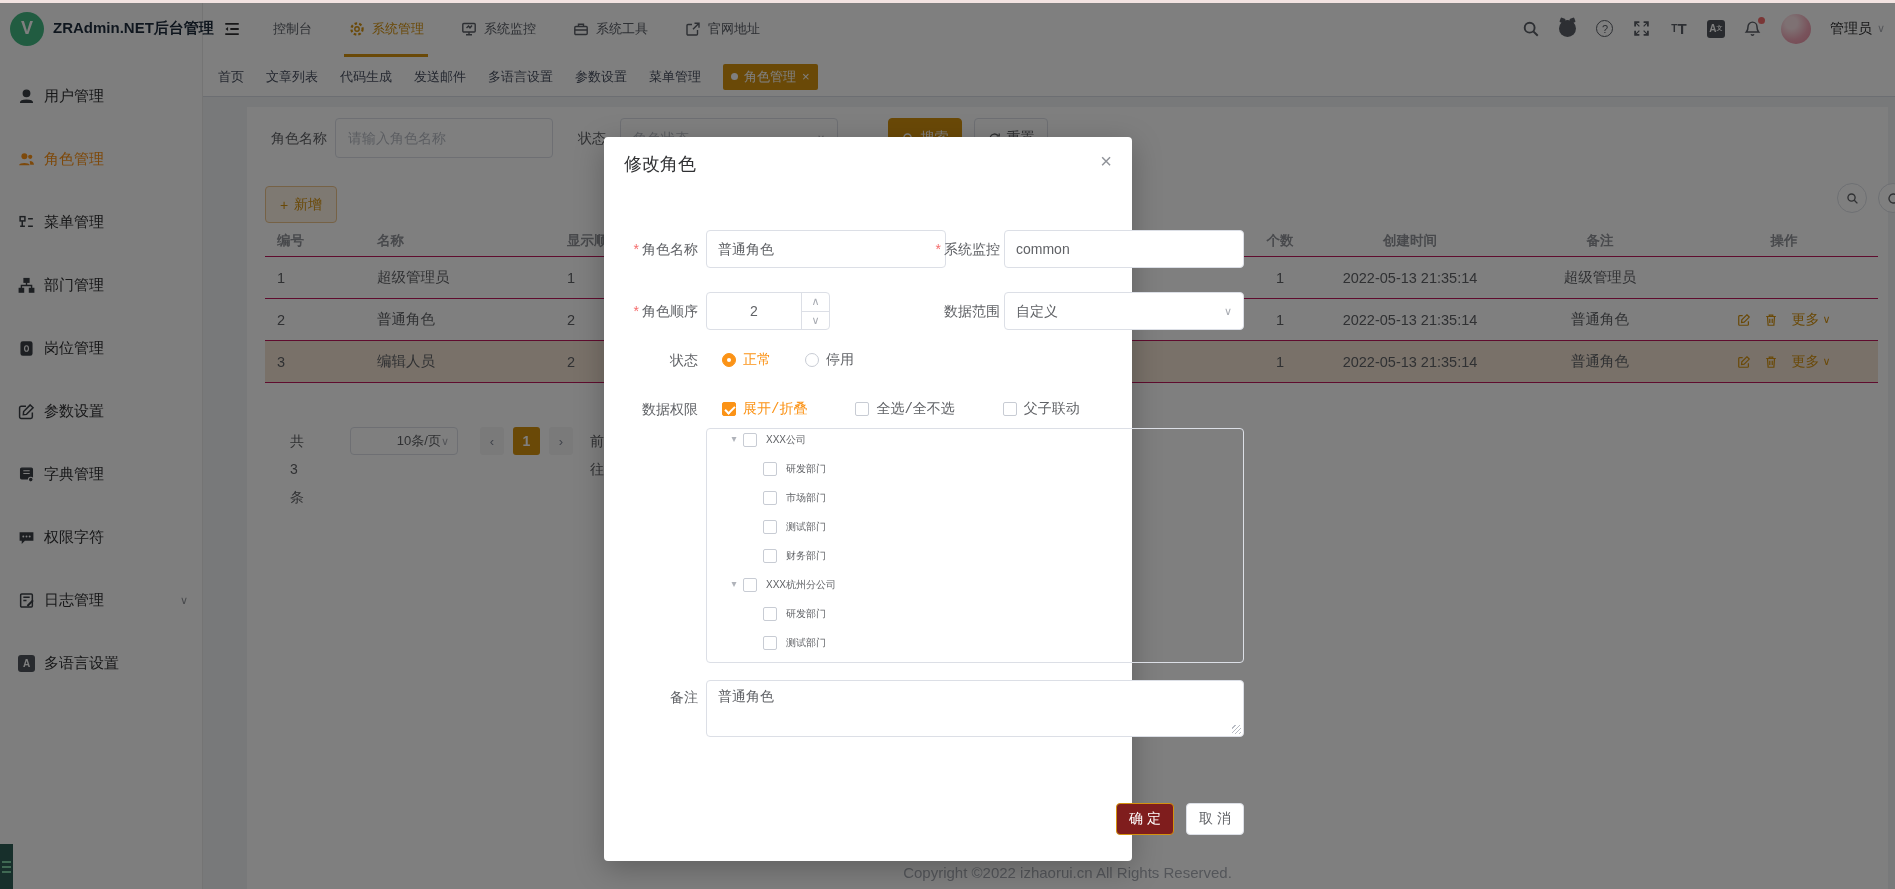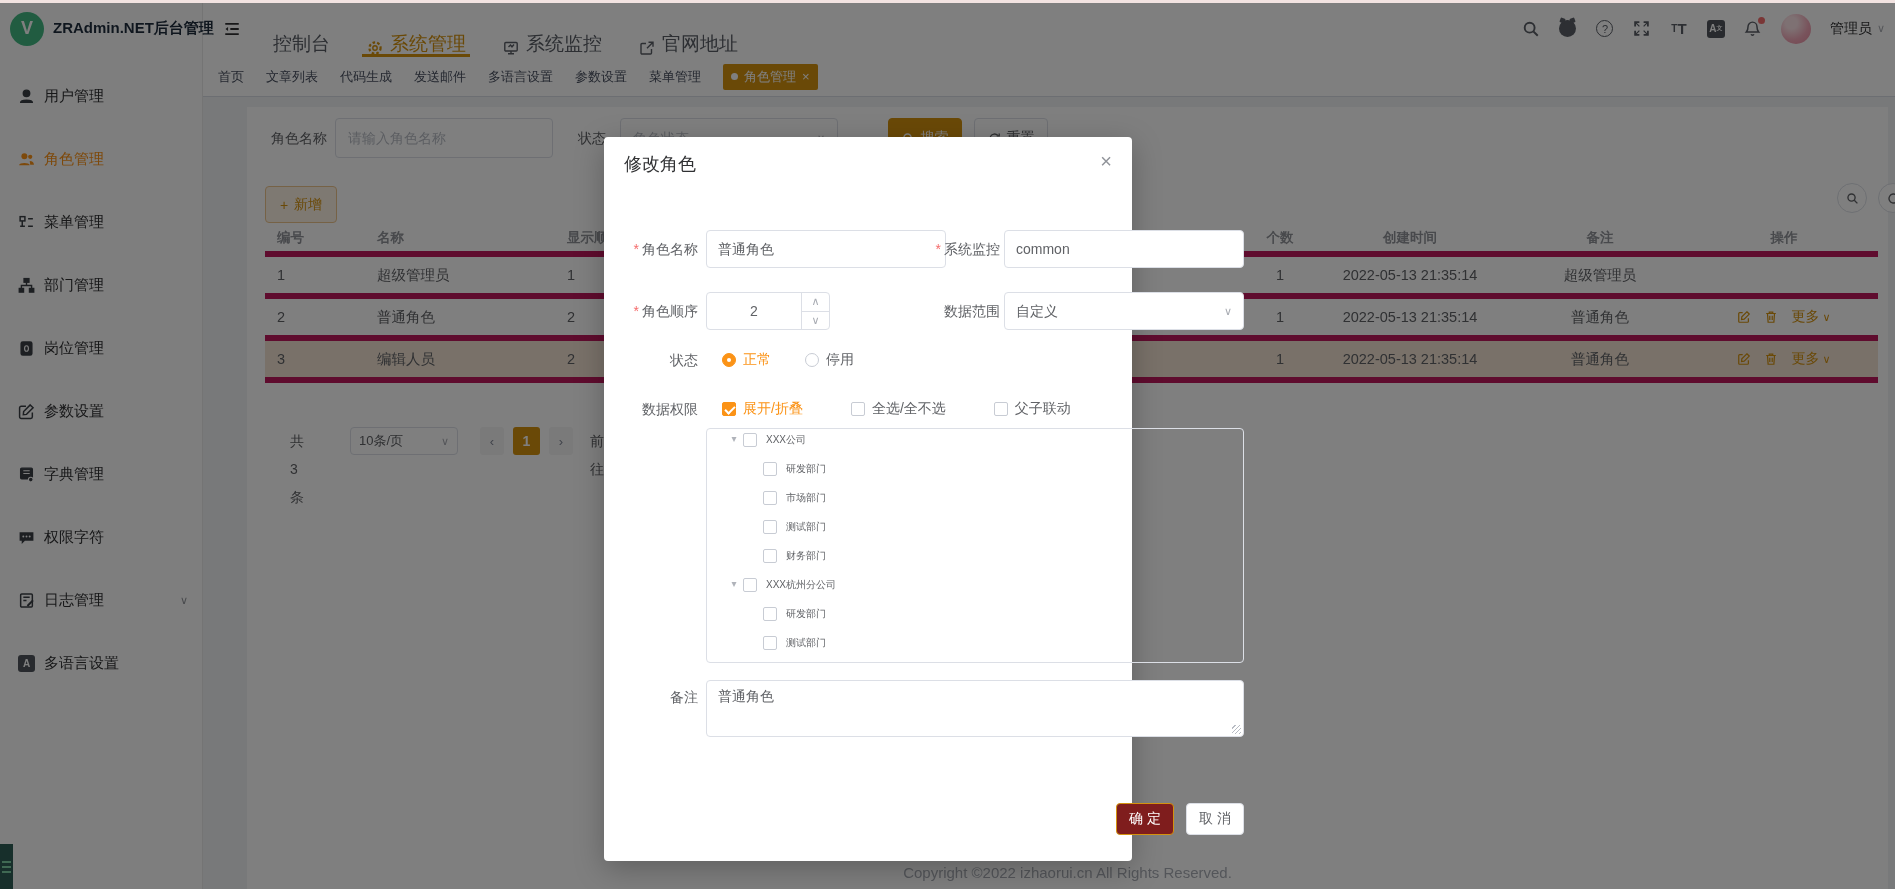--- a/index.html
+++ b/index.html
@@ -18,21 +18,21 @@
   .menu-item { height:63px; display:flex; align-items:center; padding-left:18px; gap:9px; font-size:15px; color:#303133; position:relative; cursor:pointer; }
   .menu-item .mi { width:17px; height:17px; flex:0 0 auto; color:#3a3f45; display:flex; align-items:center; justify-content:center; }
   .menu-item.active, .menu-item.active .mi { color:#fb9317; }
   .menu-item .sub-arrow { position:absolute; right:14px; color:#909399; font-size:11px; }
   .dark-sq { width:17px; height:17px; background:#50555c; color:#fff; border-radius:3px; font-size:10px; font-weight:bold; display:flex; align-items:center; justify-content:center; }
 
   
   .topbar { position:absolute; left:203px; top:0; width:1692px; height:57px; background:#fff; z-index:4; }
   .nav { position:absolute; left:0; top:0; height:57px; display:flex; align-items:center; padding-left:6px; }
   .fold-btn { padding:0 14px; color:#303133; cursor:pointer; }
-  .nav-item { position:relative; height:57px; display:flex; align-items:flex-end; gap:6px; padding:0 18px; font-size:19px; color:#5a5e66; cursor:pointer; }
+  .nav-item { position:relative; height:57px; display:flex; align-items:center; gap:6px; padding:0 18px; font-size:13px; color:#5a5e66; cursor:pointer; }
   .nav-item.active { color:#d4920f; }
   .nav-item.active::after { content:""; position:absolute; left:14px; right:14px; bottom:0; height:3px; background:#d4920f; }
   .top-right { position:absolute; right:10px; top:0; height:57px; display:flex; align-items:center; gap:19px; color:#5a5e66; }
   .tr-icon { width:18px; height:18px; display:flex; align-items:center; justify-content:center; cursor:pointer; color:#5a5e66; }
   .gh { width:17px; height:17px; background:#5a5e66; border-radius:50%; position:relative; }
   .gh::before, .gh::after { content:""; position:absolute; top:-2px; width:5px; height:5px; background:#5a5e66; border-radius:1px; }
   .gh::before { left:1px; transform:rotate(20deg); } .gh::after { right:1px; transform:rotate(-20deg); }
   .help-c { width:17px; height:17px; border:1.4px solid #5a5e66; border-radius:50%; font-size:11px; display:flex; align-items:center; justify-content:center; }
   .fontsize { font-size:15px; font-weight:600; } .fontsize .small-t { font-size:10px; }
   .bell-wrap { position:relative; }
@@ -60,33 +60,33 @@
   .sel .ph { color:#b8bcc4; }
   .chev::before { content:"∨"; } .upchev::before { content:"∧"; }
   .chev, .upchev { color:#a8abb2; font-size:11px; line-height:1; }
   .btn { position:absolute; height:40px; border-radius:4px; font-size:14px; display:flex; align-items:center; justify-content:center; gap:6px; cursor:pointer; border:1px solid #dcdfe6; background:#fff; color:#606266; }
   .btn.primary { background:#d4920f; border-color:#d4920f; color:#fff; }
   .btn.warn-plain { background:#fdf3e5; border-color:#edc48c; color:#d4920f; height:37px; }
   .circle-btn { position:absolute; width:30px; height:30px; border-radius:50%; border:1px solid #dcdfe6; background:#fff; color:#606266; display:flex; align-items:center; justify-content:center; cursor:pointer; }
 
   
   .rtable { position:absolute; left:18px; top:118px; width:1613px; font-size:14.5px; color:#606266; }
-  .trow, .thead { display:flex; align-items:center; border-bottom:6px solid #be185d;justify-content:space-between; }
+  .trow, .thead { display:flex; align-items:center; border-bottom:1px solid #be185d;justify-content:space-between; }
   .thead { height:32px; color:#909399; font-weight:600; font-size:13.5px; }
   .trow { height:42px; }
   .trow.hl { background:#f3e3d3; }
   .c-id{width:100px;padding-left:12px;} .c-name{width:190px;padding-left:12px;} .c-order{width:150px;padding-left:12px;}
   .c-spacer{width:545px;} .c-count{width:60px;text-align:center;} .c-created{width:200px;text-align:center;}
   .c-remark{width:180px;text-align:center;} .c-actions{width:188px;display:flex;align-items:center;justify-content:center;gap:13px;color:#d4920f;}
   .act { display:flex; align-items:center; gap:3px; color:#d4920f; cursor:pointer; font-size:14px; }
 
   
   .pgn { position:absolute; top:320px; left:0; height:28px; font-size:14px; color:#606266; }
   .pgn-total { position:absolute; left:43px; line-height:28px; }
-  .pgn-size { position:absolute; left:103px; width:108px; height:28px; border:1px solid #dcdfe6; border-radius:4px; display:flex; align-items:center; justify-content:space-between; padding:0 8px; font-size:13px; cursor:pointer; }
+  .pgn-size { position:absolute; left:103px; width:108px; height:28px; border:1px solid #dcdfe6; border-radius:4px; display:flex; align-items:center; justify-content:flex-end; padding:0 8px; font-size:13px; cursor:pointer; }
   .pgn-btn { position:absolute; width:24px; height:28px; background:#f4f4f5; border-radius:3px; color:#808695; display:flex; align-items:center; justify-content:center; cursor:pointer; font-size:13px; }
   .pgn-page { position:absolute; left:266px; width:27px; height:28px; background:#d4920f; color:#fff; border-radius:3px; display:flex; align-items:center; justify-content:center; font-weight:600; cursor:pointer; }
   .pgn-jump { position:absolute; left:343px; line-height:28px; font-size:14px; color:#606266; }
   .prev-i::before{content:"‹";} .next-i::before{content:"›";}
 
   .copyright { position:absolute; left:0; width:1641px; top:757px; text-align:center; font-size:15px; color:#a9adb5; }
 
   
   .corner-widget { position:absolute; left:0; bottom:0; width:13px; height:45px; background:#2e5e57; z-index:6; display:flex; flex-direction:column; justify-content:center; gap:3px; padding:0 2px; }
   .corner-widget i { display:block; height:2px; background:#7fd3a6; }
@@ -99,21 +99,21 @@
   .dlabel { position:absolute; width:94px; text-align:right; font-size:14px; color:#606266; line-height:38px; white-space:nowrap; }
   .dlabel.col2 { width:96px; }
   .req { color:#f56c6c; margin-right:3px; }
   .dfield { position:absolute; width:240px; height:38px; border:1px solid #dcdfe6; border-radius:4px; font-size:14px; color:#606266; padding:0 11px; line-height:36px; background:#fff; }
   .dfield input { border:none; outline:none; width:100%; height:100%; font-size:14px; color:#606266; font-family:inherit; background:transparent; }
   .spinner { position:absolute; width:124px; height:38px; border:1px solid #dcdfe6; border-radius:4px; display:flex; background:#fff; }
   .spin-val { flex:1; text-align:center; line-height:36px; font-size:14px; color:#606266; }
   .spin-arrows { width:28px; border-left:1px solid #dcdfe6; display:flex; flex-direction:column; }
   .spin-arrows span { flex:1; display:flex; align-items:center; justify-content:center; cursor:pointer; }
   .spin-arrows span:first-child { border-bottom:1px solid #dcdfe6; }
-  .radio-row, .cb-row { position:absolute; display:flex; align-items:center; font-size:14px; color:#606266; }
+  .radio-row, .cb-row { position:absolute; display:flex; align-items:center; font-size:14px; color:#606266;font-family:Liberation Mono, monospace; }
   .radio { width:14px; height:14px; border-radius:50%; border:1px solid #c8ccd4; background:#fff; margin-right:7px; position:relative; cursor:pointer; flex:0 0 auto; }
   .radio.checked { background:#fb9317; border-color:#fb9317; }
   .radio.checked::after { content:""; position:absolute; left:4px; top:4px; width:4px; height:4px; border-radius:50%; background:#fff; }
   .cb { width:14px; height:14px; border-radius:2px; border:1px solid #c8ccd4; background:#fff; margin-right:7px; position:relative; cursor:pointer; flex:0 0 auto; }
   .cb.checked { background:#fb9317; border-color:#fb9317; }
   .cb.checked::after { content:""; position:absolute; left:4px; top:1px; width:4px; height:8px; border:solid #fff; border-width:0 2px 2px 0; transform:rotate(45deg); }
   .olabel { color:#fb9317; }
   .tree-box { position:absolute; left:102px; top:291px; width:538px; height:235px; border:1px solid #dcdfe6; border-radius:4px; overflow:hidden; padding-top:4px; }
   .tree-row { height:29px; display:flex; align-items:flex-start; font-size:10px; color:#606266; cursor:pointer; }
   .tree-row .caret { width:18px; text-align:center; color:#b0b3ba; font-size:10px; }
@@ -263,20 +263,29 @@
         <span>系统管理</span>
       </div>
       <div class="nav-item">
         <span class="tr-icon">
             <svg class="ic" width="16" height="16" viewBox="0 0 16 16" fill="none" stroke="currentColor" stroke-width="1.4">
               <rect x="1.8" y="2.5" width="12.4" height="8.5" rx="1"></rect>
               <path d="M8 11v2.5M5 13.8h6M5.5 7l2-2 1.5 1.8 2-2.3"></path>
             </svg>
           </span>
         <span>系统监控</span>
+      </div>
+      <div class="nav-item">
+        <span class="tr-icon">
+            <svg class="ic" width="16" height="16" viewBox="0 0 16 16" fill="none" stroke="currentColor" stroke-width="1.4">
+              <rect x="1.8" y="5.5" width="12.4" height="8" rx="1"></rect>
+              <path d="M5.5 5.5V3.2h5v2.3M1.8 9h12.4"></path>
+            </svg>
+          </span>
+        <span>系统工具</span>
       </div>
       <div class="nav-item">
         <span class="tr-icon">
             <svg class="ic" width="16" height="16" viewBox="0 0 16 16" fill="none" stroke="currentColor" stroke-width="1.4">
               <path d="M12.5 9v4a1 1 0 0 1-1 1H3a1 1 0 0 1-1-1V4.5a1 1 0 0 1 1-1h4"></path>
               <path d="M9.5 2.2H14v4.5M13.7 2.5L8 8.2"></path>
             </svg>
           </span>
         <span>官网地址</span>
       </div>

